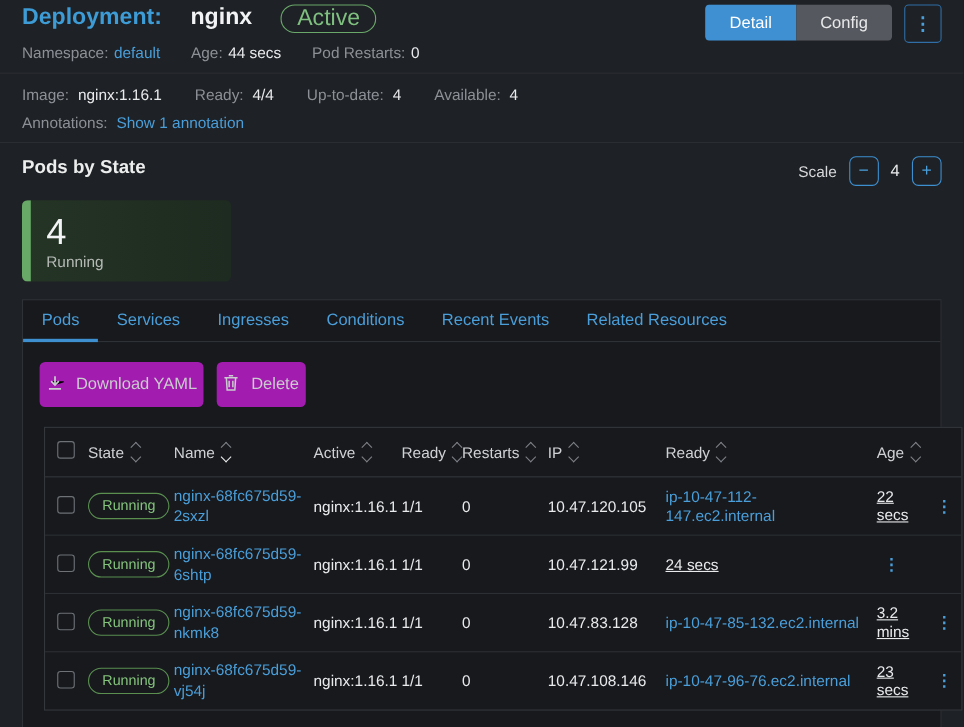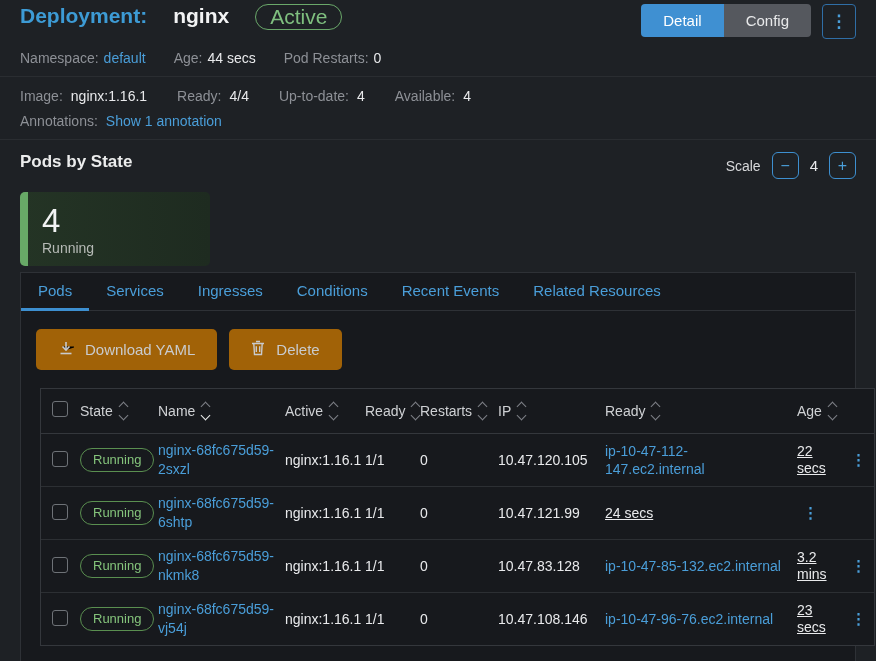--- a/index.html
+++ b/index.html
@@ -25,21 +25,21 @@
   .title-left{display:flex;align-items:flex-start;gap:26px;}
   .kind{color:#3d9bd5;font-size:21px;font-weight:700;}
   .res-name{color:#f2f3f4;font-size:21px;font-weight:600;}
   .badge-active{color:#7fbf7f;border:1px solid #6aa86a;border-radius:999px;padding:2px 14px 3px;font-size:21px;line-height:19px;}
   .title-right{margin-left:auto;display:flex;align-items:flex-start;gap:11px;}
   .segmented{display:flex;border-radius:4px;overflow:hidden;}
   .seg{border:none;cursor:pointer;font-size:15px;padding:7px 22px;height:33px;background:var(--btn-gray);color:#e8e9ea;}
   .seg-active{background:var(--btn-blue);color:#fff;}
   .kebab-btn{width:34px;height:35px;background:transparent;border:1px solid #2f6ea6;border-radius:4px;cursor:pointer;display:flex;align-items:center;justify-content:center;}
   .kebab-dots{color:var(--accent);font-size:17px;font-weight:700;line-height:1;}
-  .meta-row{display:flex;gap:28px;margin-top:11px;font-size:14px;}
+  .meta-row{display:flex;gap:28px;margin-top:1px;font-size:14px;}
   .meta-item{display:flex;gap:5px;}
   .label{color:var(--label);}
   .value{color:var(--value);}
   a.link,.link{color:var(--accent);text-decoration:none;cursor:pointer;}
   .divider{border-bottom:1px solid #2a2d31;margin-top:10px;}
   
   .info{padding:11px 20px 0 20px;font-size:14px;}
   .info-row{display:flex;gap:30px;}
   .info-item{display:flex;gap:8px;}
   .info-row.annotations{margin-top:9px;gap:8px;}
@@ -55,21 +55,21 @@
   .card-body{padding:6px 0 6px 14px;display:flex;flex-direction:column;justify-content:center;}
   .count{font-size:33px;line-height:36px;color:#f2f3f4;}
   .state-label{font-size:14px;color:#b6bab6;margin-top:1px;}
   
   .panel{position:absolute;left:20px;width:836px;top:272px;height:420px;background:var(--panel-bg);border:1px solid var(--border);}
   .tabbar{display:flex;height:38px;border-bottom:1px solid var(--border);}
   .tab{color:var(--accent);font-size:15px;padding:9px 17px;cursor:pointer;position:relative;}
   .tab.active::after{content:"";position:absolute;left:0;right:0;bottom:-1px;height:3px;background:#3d8fd0;}
   
   .toolbar{display:flex;gap:12px;margin:18px 0 0 15px;}
-  .tool-btn{display:flex;align-items:center;gap:11px;background:#a16207;border:none;border-radius:5px;color:#c9cbce;font-size:15px;padding:0 22px;height:41px;cursor:pointer;}
+  .tool-btn{display:flex;align-items:center;gap:11px;background:#a21caf;border:none;border-radius:5px;color:#c9cbce;font-size:15px;padding:0 6px;height:41px;cursor:pointer;}
   
   .table{margin:18px 0 0 19px;width:835px;border:1px solid var(--tborder);background:var(--panel-bg);}
   .tr,.thead{display:grid;grid-template-columns:28px 78px 127px 80px 55px 78px 107px 192px 48px 1fr;align-items:center;padding-left:11px;}
   .thead{height:45px;border-bottom:1px solid var(--tborder);}
   .th{display:flex;align-items:center;color:var(--hdr);font-size:14px;cursor:pointer;padding-right:6px;}
   .sort{display:flex;flex-direction:column;margin-left:7px;}
   .chev{width:7px;height:7px;border:solid var(--caret);border-width:0 1.6px 1.6px 0;}
   .chev.up{transform:rotate(-135deg);margin-bottom:1px;}
   .chev.down{transform:rotate(45deg);margin-top:1px;}
   .th.sorted .chev.down{border-color:#eceded;}

